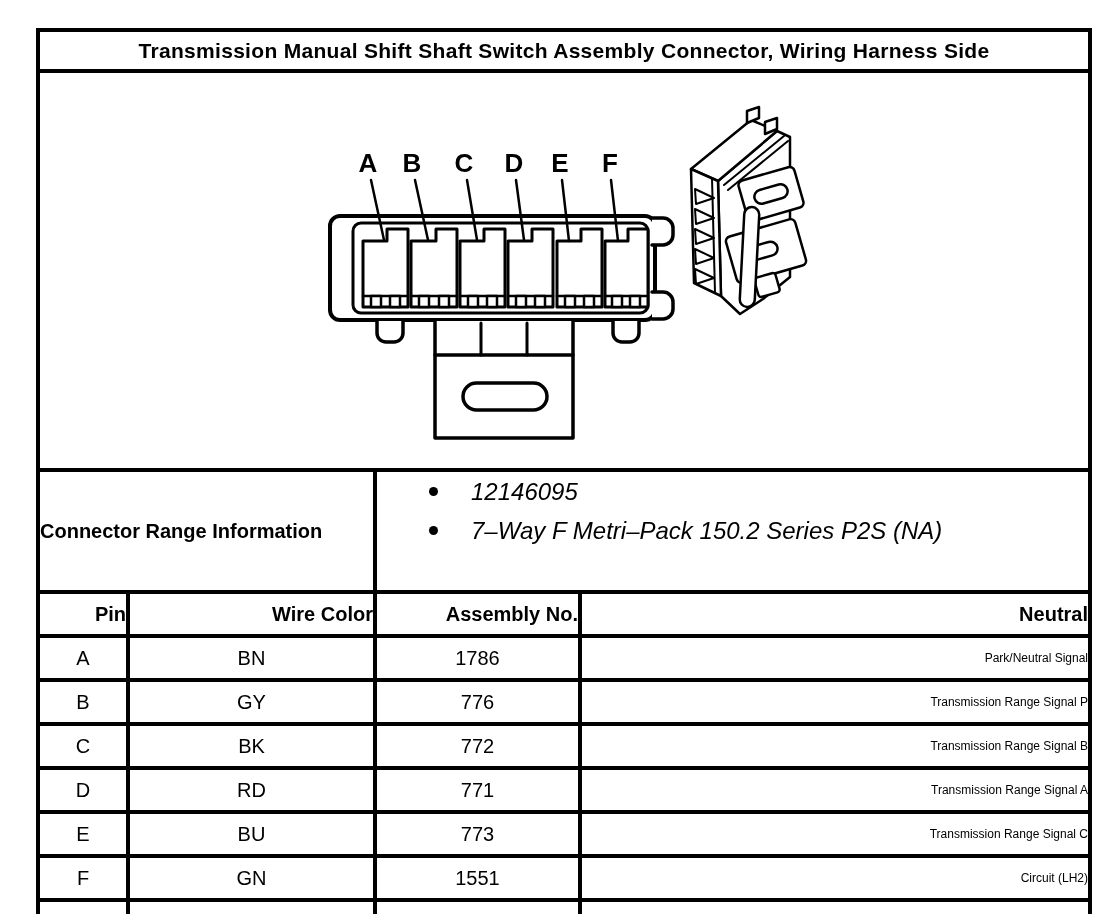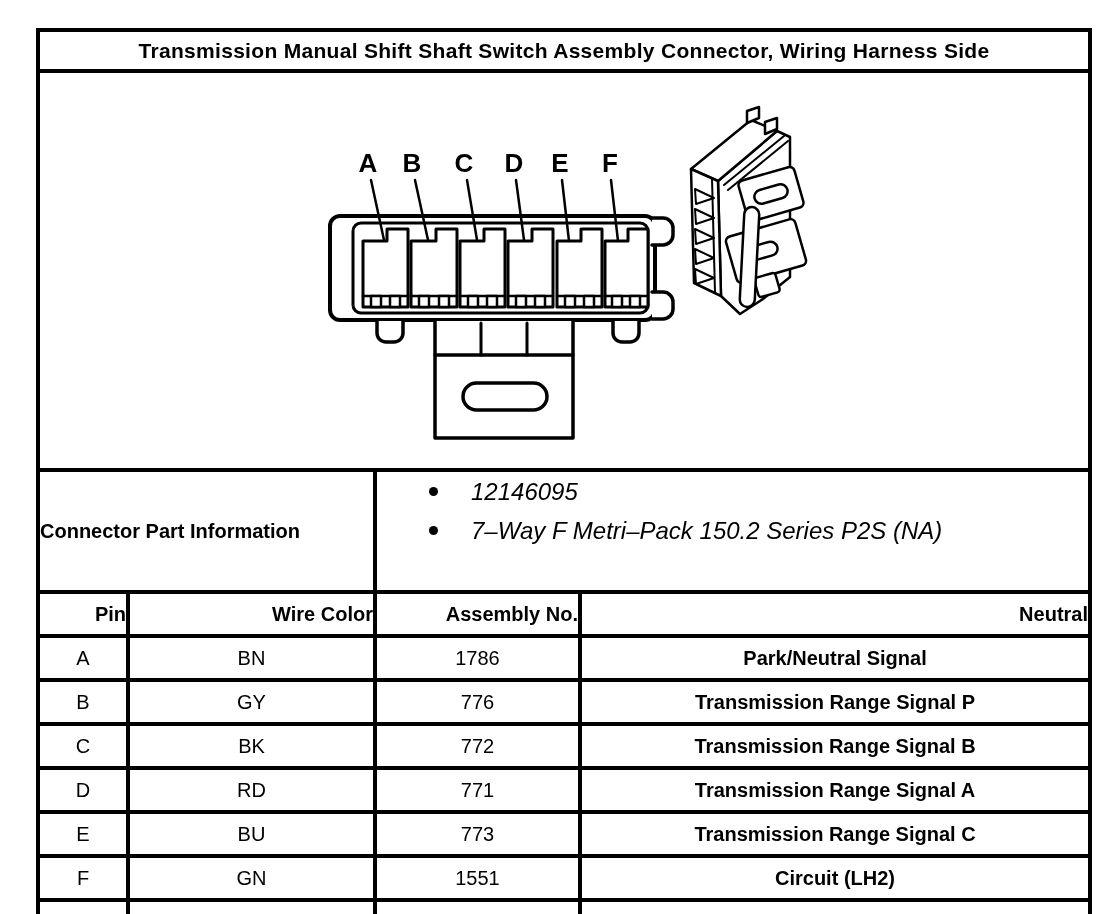--- a/index.html
+++ b/index.html
@@ -20,21 +20,21 @@
   .diagram-cell svg { display:block; }
   .part-label {
     height:118px; vertical-align:middle; text-align:left;
     font-weight:bold; font-size:20px; padding-left:4px;
   }
   .part-bullets { vertical-align:top; padding-top:12px; }
   .bullet-row { height:39px; display:flex; align-items:center; padding-left:52px; font-size:24px;font-style:italic; }
   .dot { width:9px; height:9px; border-radius:50%; background:#000; margin-right:33px; flex:0 0 auto; }
   th.colhead { height:40px; font-size:20px; font-weight:bold; text-align:right; vertical-align:middle; }
   td.cellc { height:40px; font-size:20px; text-align:center; vertical-align:middle; }
-  td.cellf { height:40px; font-size:20px; text-align:center; vertical-align:middle; padding-left:5px;font-weight:bold; }
+  td.cellf { height:40px; font-size:12px; text-align:right; vertical-align:middle; padding-left:5px; }
 </style>
 </head>
 <body>
 
 <div class="sheet">
   <table class="doc">
     <colgroup>
       <col style="width:90px">
         <col style="width:247px">
         <col style="width:205px">
@@ -150,21 +150,21 @@
               <path d="M655,152 L674,161 L656,167 Z"></path>
               <path d="M655,172 L674,181 L656,187 Z"></path>
               <path d="M655,192 L674,201 L656,207 Z"></path>
             </g>
           </g>
         </svg>
       </td>
     </tr>
 
     <tr>
-      <td class="part-label" colspan="2">Connector Part Information</td>
+      <td class="part-label" colspan="2">Connector Range Information</td>
       <td class="part-bullets" colspan="2">
         <div class="bullet-row">
           <span class="dot"></span>
           <span>12146095</span>
         </div>
         <div class="bullet-row">
           <span class="dot"></span>
           <span>7–Way F Metri–Pack 150.2 Series P2S (NA)</span>
         </div>
       </td>

